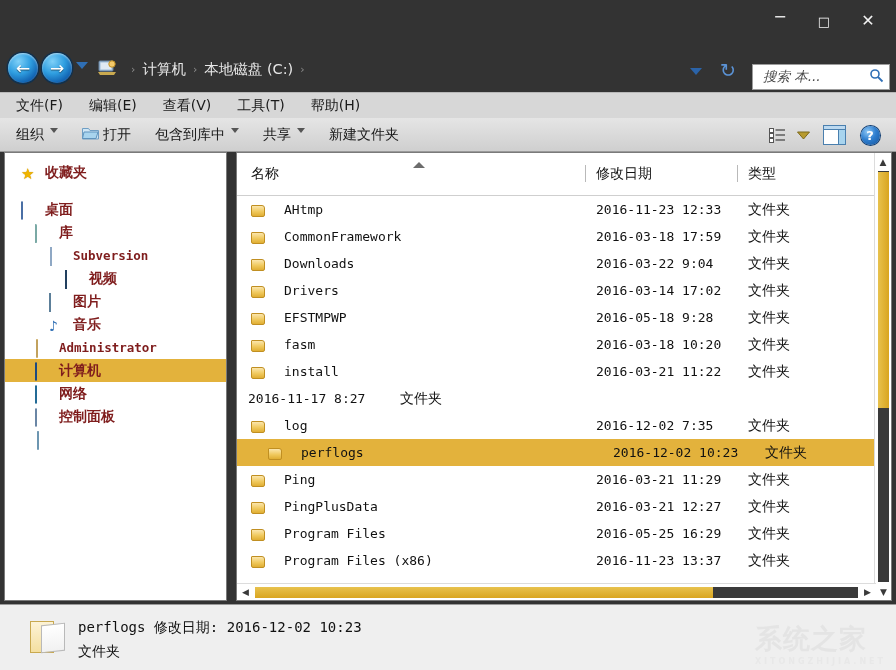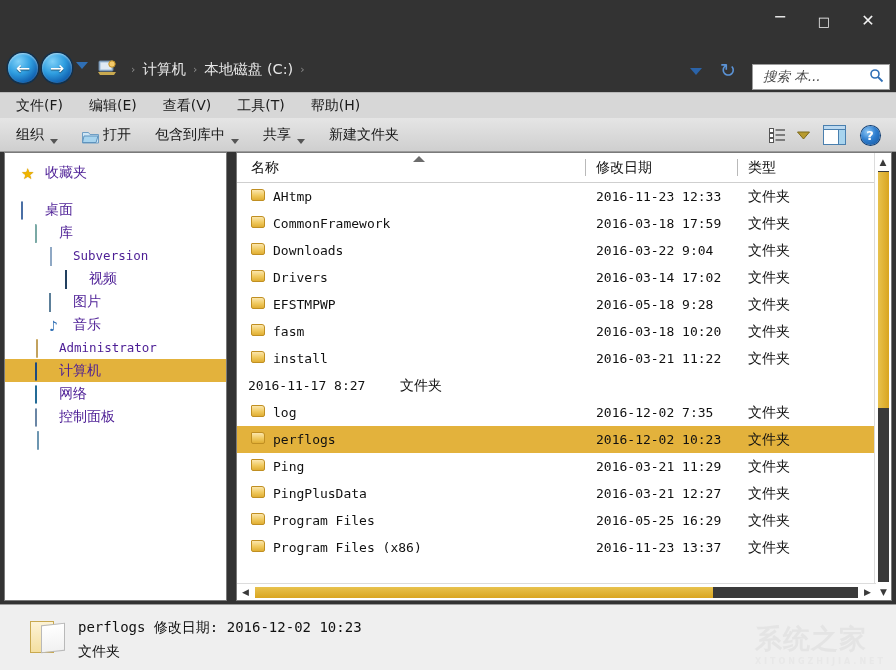--- a/index.html
+++ b/index.html
@@ -99,21 +99,21 @@
   }
 
   
   .toolbar {
     position: absolute; left: 0; top: 118px; width: 896px; height: 34px;
     background: linear-gradient(to bottom, #e5e5e5 0%, #cfcfcf 100%);
     border-bottom: 1px solid #9a9a9a;
     display: flex; align-items: center; padding-left: 16px;
   }
   .tbitem {
-    display: flex; align-items: flex-end; gap: 4px;
+    display: flex; align-items: flex-start; gap: 4px;
     font-size: 14px; color: #161616; margin-right: 24px; cursor: default;
     font-family: "DejaVu Sans", sans-serif; white-space: nowrap;
   }
   .caret {
     width: 0; height: 0; border-left: 4.5px solid transparent; border-right: 4.5px solid transparent;
     border-top: 5px solid #555; margin-left: 2px; margin-top: 2px;
   }
   .openfoldericon {
     width: 17px; height: 14px; position: relative;
   }
@@ -142,22 +142,23 @@
   .sidebar {
     position: absolute; left: 4px; top: 0; width: 223px; height: 449px;
     background: #ffffff; border: 1px solid #7a7a7a;
     overflow: hidden;
   }
   .sbitem {
     position: relative; display: flex; align-items: center; height: 23px;
     padding-left: 8px; white-space: nowrap; cursor: default;
   }
   .sbitem .lbl {
-    font-size: 14px; color: #4c1d95; margin-left: 7px;
+    font-size: 14px; color: #7f1d1d; margin-left: 7px;
     font-family: "DejaVu Sans", sans-serif;
+    font-weight: bold;
   }
   .sbitem.mono .lbl { font-family: "DejaVu Sans Mono", monospace; font-size: 12.5px; }
   .sbitem.selected { background: #E3B23C; }
   .sbspacer { height: 14px; }
   .sbicon { width: 17px; height: 16px; position: relative; flex: 0 0 17px; }
 
   
   .ic-star { font-size: 15px; color: #f0b400; line-height: 16px; text-align: center;
              font-family: "DejaVu Sans", sans-serif; text-shadow: 0 0 1px #b07c00; }
   .ic-monitor { width: 16px; height: 12px; margin-top: 2px; border: 1.5px solid #4a6fa5;
@@ -187,45 +188,45 @@
                 border: 1px solid #6a86a5; border-radius: 1px; }
   .ic-recycle { width: 13px; height: 15px; margin-left: 2px; background: linear-gradient(to bottom,#bcdff0,#7fb6d8);
                 border: 1px solid #5d8ba8; border-radius: 2px 2px 4px 4px; opacity: .9; }
 
   
   .listpane {
     position: absolute; left: 236px; top: 0; width: 656px; height: 449px;
     background: #ffffff; border: 1px solid #7a7a7a; overflow: hidden;
   }
   .colheader {
-    position: relative; height: 30px; background: #ffffff;
+    position: relative; height: 43px; background: #ffffff;
     border-bottom: 1px solid #cfcfcf; display: flex; align-items: center;
   }
   .col { position: relative; height: 30px; display: flex; align-items: center;
          font-size: 14px; color: #111; font-family: "DejaVu Sans", sans-serif;
          cursor: default; }
   .col .divider {
     position: absolute; left: 0; top: 6px; width: 1px; height: 17px; background: #b9b9b9;
   }
   .col-name { width: 348px; padding-left: 14px; }
   .col-date { width: 152px; padding-left: 11px; }
   .col-type { width: 120px; padding-left: 11px; }
   .sortarrow {
     position: absolute; left: 176px; top: 3px;
     width: 0; height: 0; border-left: 6px solid transparent; border-right: 6px solid transparent;
     border-bottom: 6px solid #6c6c6c;
   }
   .rows { position: relative; height: 388px; overflow: hidden; }
   .row {
     display: flex; align-items: center; height: 27px; cursor: default;
   }
-  .row.selected { background: #E3B23C; }
+  .row.selected { background: #E3B23C; padding-left: 17px; }
   .cell { font-family: "DejaVu Sans Mono", monospace; font-size: 13px; color: #111;
           white-space: nowrap; overflow: hidden; }
-  .cell-name { width: 348px; padding-left: 14px; display: flex; align-items: flex-start; gap: 8px; }
+  .cell-name { width: 348px; padding-left: 14px; display: flex; align-items: flex-end; gap: 19px; }
   .cell-date { width: 152px; padding-left: 11px; }
   .cell-type { width: 120px; padding-left: 11px; font-family: "DejaVu Sans", sans-serif; font-size: 14px; }
   .fileicon {
     width: 14px; height: 12px; flex: 0 0 14px;
     background: linear-gradient(to bottom, #fbe6ac 0%, #f0c95e 55%, #e0ae33 100%);
     border: 1px solid #c08f22; border-radius: 1px 3px 2px 2px;
   }
 
   
   .vscroll {

